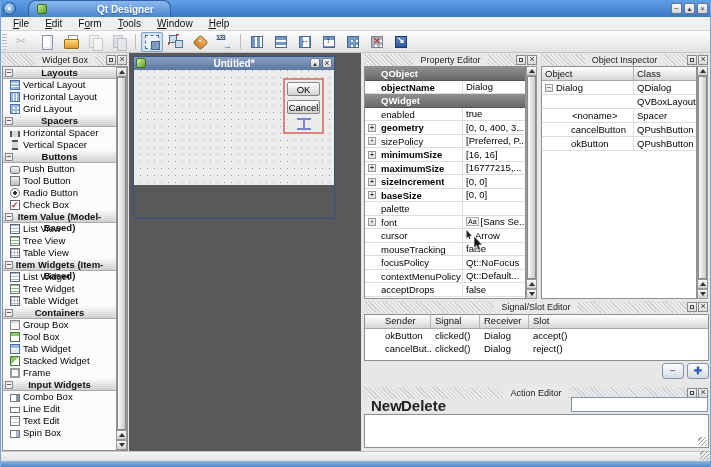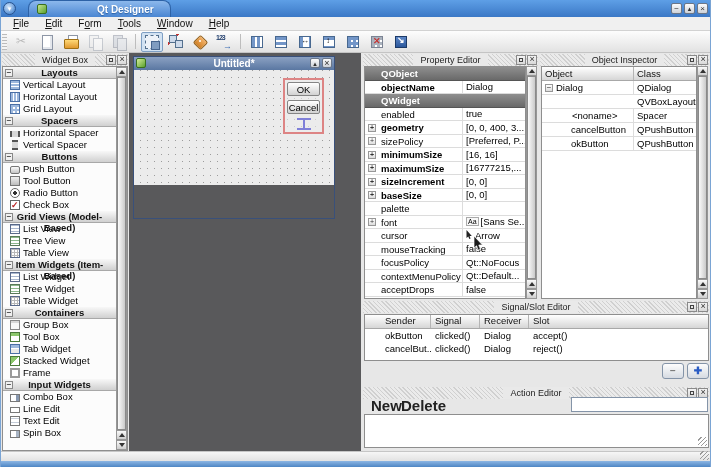--- a/index.html
+++ b/index.html
@@ -364,21 +364,21 @@
           <span>Tool Button</span>
         </div>
         <div class="wb-item">
           <span class="wi wi-radio"></span>
           <span>Radio Button</span>
         </div>
         <div class="wb-item">
           <span class="wi wi-check"></span>
           <span>Check Box</span>
         </div>
-        <div class="wb-cat"><span class="col"></span><span>Grid Views (Model-Based)</span></div>
+        <div class="wb-cat"><span class="col"></span><span>Item Value (Model-Based)</span></div>
         <div class="wb-item">
           <span class="wi wi-listv"></span>
           <span>List View</span>
         </div>
         <div class="wb-item">
           <span class="wi wi-treev"></span>
           <span>Tree View</span>
         </div>
         <div class="wb-item">
           <span class="wi wi-tablev"></span>

